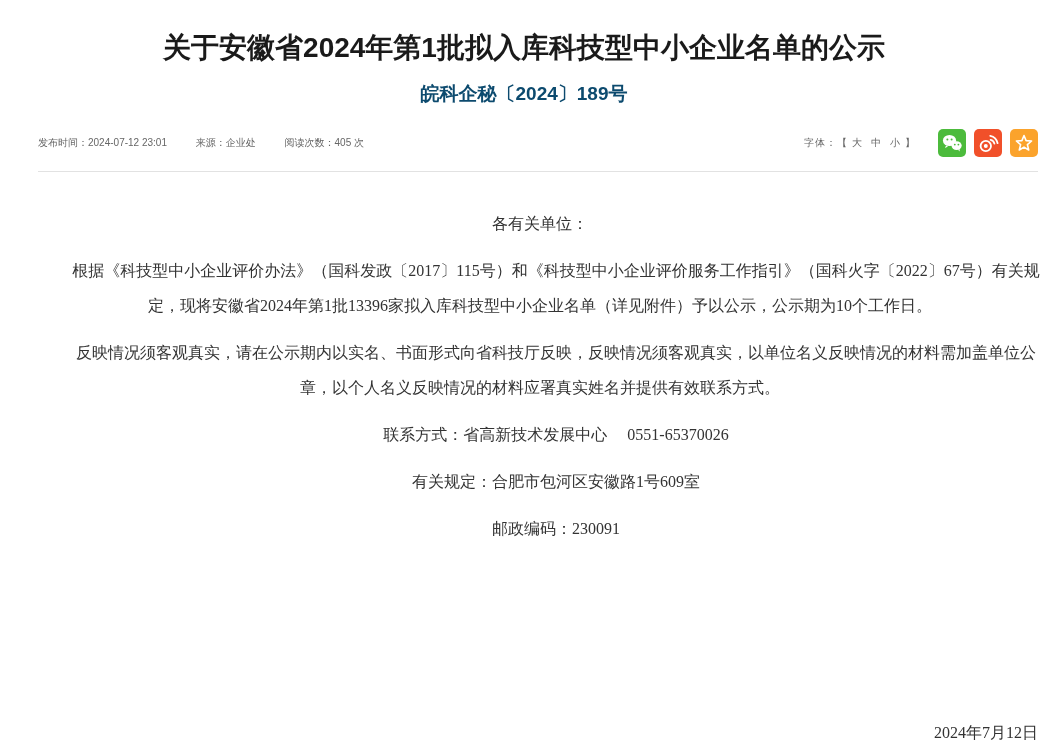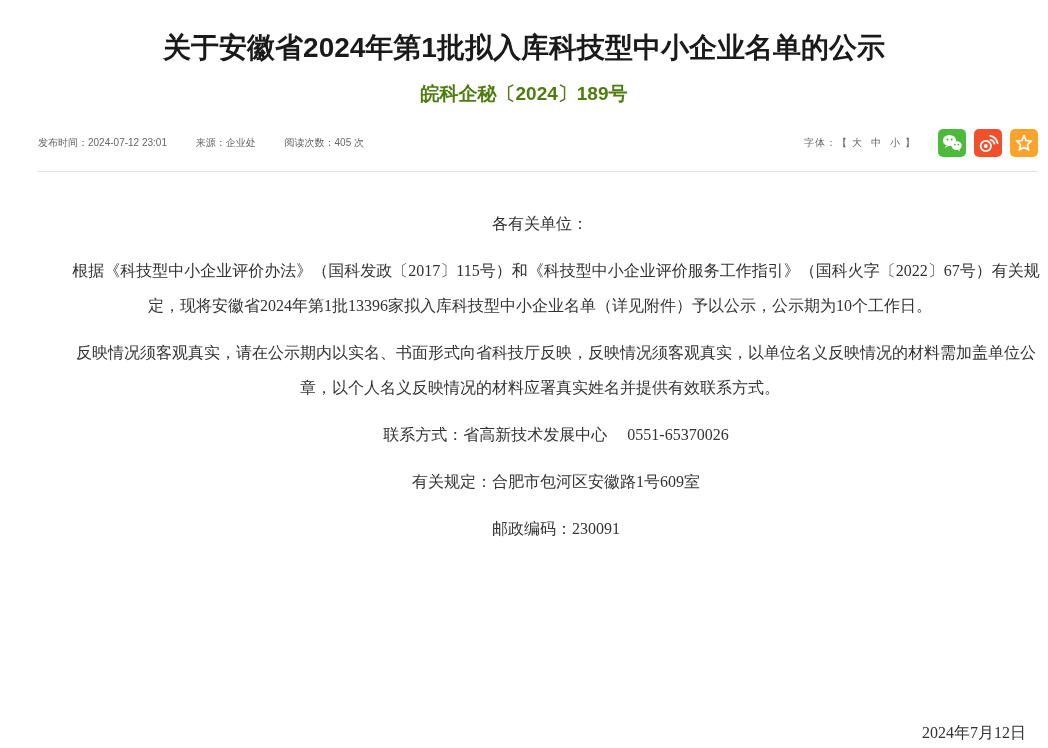--- a/index.html
+++ b/index.html
@@ -26,21 +26,21 @@
     font-size: 28px;
     line-height: 36px;
     color: #1a1a1a;
   }
   .doc-number {
     margin-top: 15px;
     text-align: center;
     font-family: "Liberation Sans", sans-serif;
     font-weight: bold;
     font-size: 19px;
-    color: #4d7c0f;
+    color: #0c4a6e;
   }
   
   .meta-bar {
     margin: 22px 10px 0 38px;
     padding-bottom: 14px;
     border-bottom: 1px solid #e2e2e2;
     display: flex;
     justify-content: space-between;
     align-items: center;
     font-family: "Liberation Sans", sans-serif;
@@ -76,21 +76,21 @@
     color: #333;
     text-decoration: none;
     cursor: pointer;
   }
   .excel-icon {
     vertical-align: -3px;
     margin-right: 1px;
   }
   .footer-date {
     position: absolute;
-    right: 22px;
+    right: 10px;
     bottom: 4px;
     font-size: 16px;
     color: #333;
   }
 </style>
 </head>
 <body>
 
 <div class="page">
 

